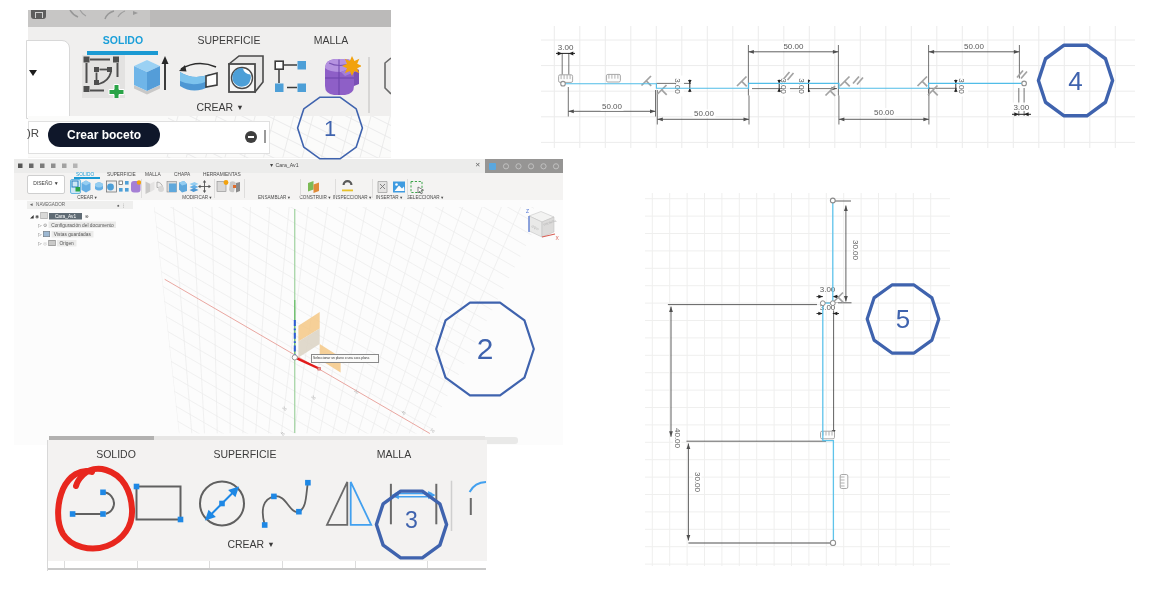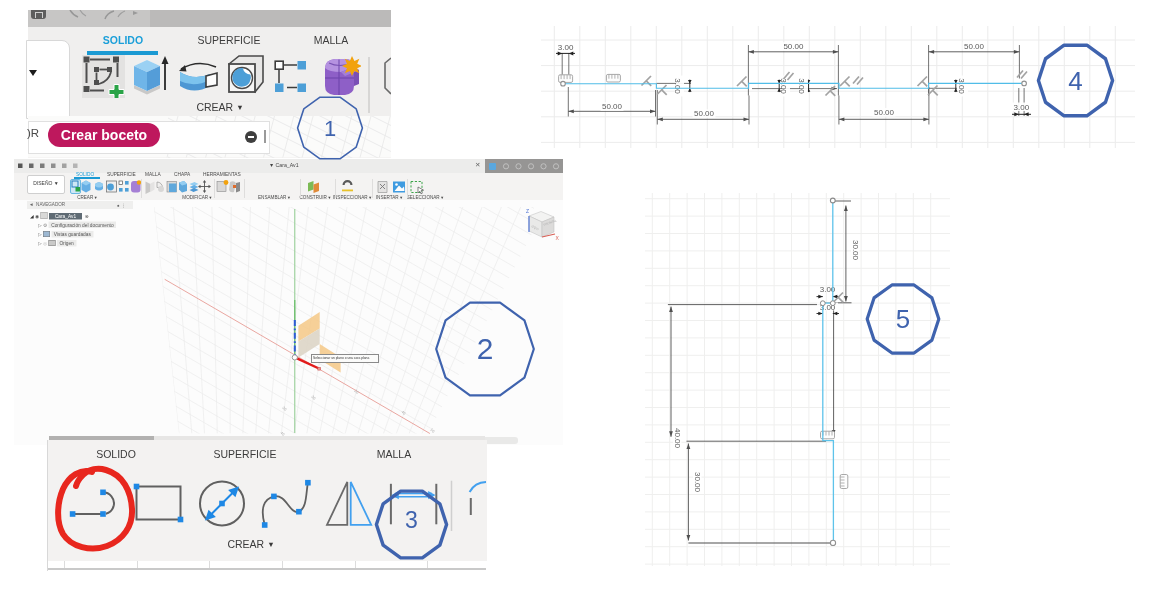--- a/index.html
+++ b/index.html
@@ -155,21 +155,21 @@
           <line x1="140" y1="28.0" x2="363" y2="139.5"></line>
           <line x1="140" y1="41.0" x2="363" y2="152.5"></line>
           <line x1="140" y1="54.0" x2="363" y2="165.5"></line>
         </g>
       </svg>
 
 <div class="abs" style="left:0px;top:110.5px;width:240px;height:31px;background:#fff;border:1px solid #e0e0e0;"></div>
 
 <div class="abs" style="left:-1px;top:117px;font-size:11.5px;color:#4a4a4a;">)R</div>
 
-<div class="abs" style="left:20px;top:112.5px;width:112px;height:24px;background:#be185d;border-radius:12px;color:#fff;font-weight:bold;font-size:14px;text-align:center;line-height:24px;">Crear boceto</div>
+<div class="abs" style="left:20px;top:112.5px;width:112px;height:24px;background:#0f172a;border-radius:12px;color:#fff;font-weight:bold;font-size:12px;text-align:center;line-height:24px;">Crear boceto</div>
 
 <div class="abs" style="left:217px;top:121px;width:12px;height:12px;background:#3f3f3f;border-radius:50%;">
         <div class="abs" style="left:3px;top:5px;width:6px;height:2px;background:#fff;"></div>
       </div>
 
 <div class="abs" style="left:236px;top:120px;width:1.5px;height:13px;background:#9a9a9a;"></div>
 </div>
 
 <div class="abs" style="left:14px;top:158.5px;width:549px;height:286.5px;background:#fcfcfc;">
 

